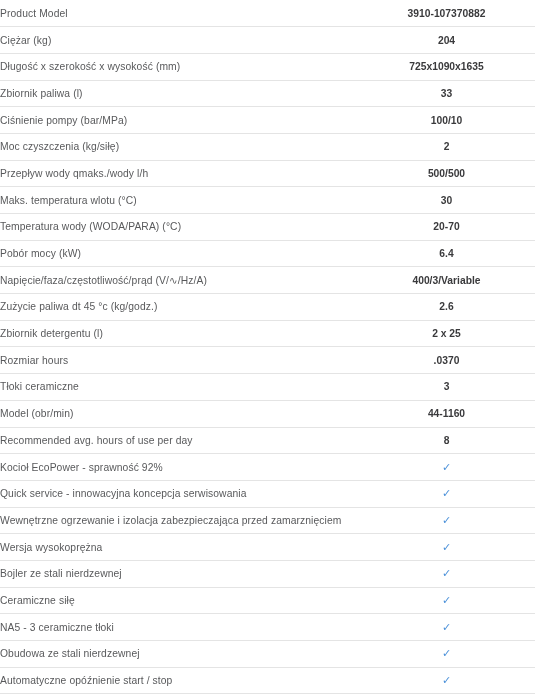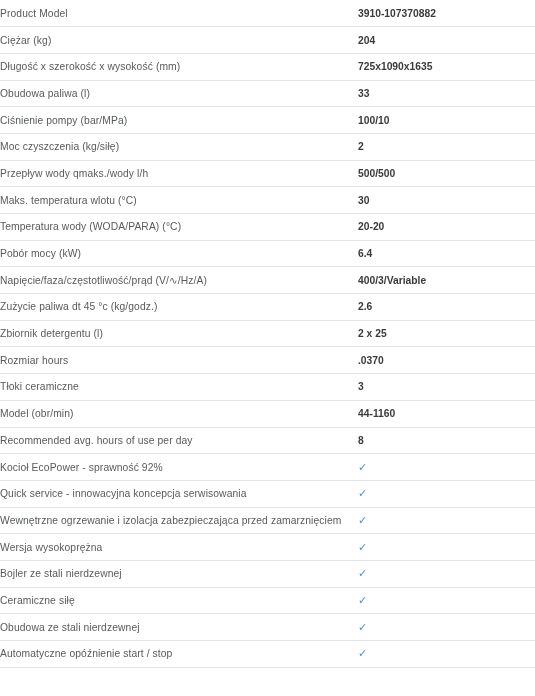--- a/index.html
+++ b/index.html
@@ -38,20 +38,21 @@
     overflow: hidden;
   }
   td.spec-value {
     width: 177px;
     padding-left: 1px;
     font-size: 10.3px;
     color: #3a3a3c;
     font-weight: bold;
     white-space: nowrap;
     overflow: hidden;
+    text-align: center;
   }
   td.spec-value.is-check {
     font-weight: normal;
   }
   .check-mark {
     color: #4a90d9;
     font-size: 11px;
     line-height: 1;
     display: inline-block;
     font-family: "DejaVu Sans", sans-serif;
@@ -68,42 +69,42 @@
       </tr>
       <tr>
         <td class="spec-label">Ciężar (kg)</td>
         <td class="spec-value">204</td>
       </tr>
       <tr>
         <td class="spec-label">Długość x szerokość x wysokość (mm)</td>
         <td class="spec-value">725x1090x1635</td>
       </tr>
       <tr>
-        <td class="spec-label">Obudowa paliwa (l)</td>
+        <td class="spec-label">Zbiornik paliwa (l)</td>
         <td class="spec-value">33</td>
       </tr>
       <tr>
         <td class="spec-label">Ciśnienie pompy (bar/MPa)</td>
         <td class="spec-value">100/10</td>
       </tr>
       <tr>
         <td class="spec-label">Moc czyszczenia (kg/siłę)</td>
         <td class="spec-value">2</td>
       </tr>
       <tr>
         <td class="spec-label">Przepływ wody qmaks./wody l/h</td>
         <td class="spec-value">500/500</td>
       </tr>
       <tr>
         <td class="spec-label">Maks. temperatura wlotu (°C)</td>
         <td class="spec-value">30</td>
       </tr>
       <tr>
         <td class="spec-label">Temperatura wody (WODA/PARA) (°C)</td>
-        <td class="spec-value">20-20</td>
+        <td class="spec-value">20-70</td>
       </tr>
       <tr>
         <td class="spec-label">Pobór mocy (kW)</td>
         <td class="spec-value">6.4</td>
       </tr>
       <tr>
         <td class="spec-label">Napięcie/faza/częstotliwość/prąd (V/∿/Hz/A)</td>
         <td class="spec-value">400/3/Variable</td>
       </tr>
       <tr>
@@ -148,20 +149,24 @@
       </tr>
       <tr>
         <td class="spec-label">Bojler ze stali nierdzewnej</td>
         <td class="spec-value is-check"><span class="check-mark" style="color: rgb(74, 144, 217);">✓</span></td>
       </tr>
       <tr>
         <td class="spec-label">Ceramiczne siłę</td>
         <td class="spec-value is-check"><span class="check-mark" style="color: rgb(74, 144, 217);">✓</span></td>
       </tr>
       <tr>
+        <td class="spec-label">NA5 - 3 ceramiczne tłoki</td>
+        <td class="spec-value is-check"><span class="check-mark" style="color: rgb(74, 144, 217);">✓</span></td>
+      </tr>
+      <tr>
         <td class="spec-label">Obudowa ze stali nierdzewnej</td>
         <td class="spec-value is-check"><span class="check-mark" style="color: rgb(74, 144, 217);">✓</span></td>
       </tr>
       <tr>
         <td class="spec-label">Automatyczne opóźnienie start / stop</td>
         <td class="spec-value is-check"><span class="check-mark" style="color: rgb(74, 144, 217);">✓</span></td>
       </tr>
     </tbody>
 </table>
 

